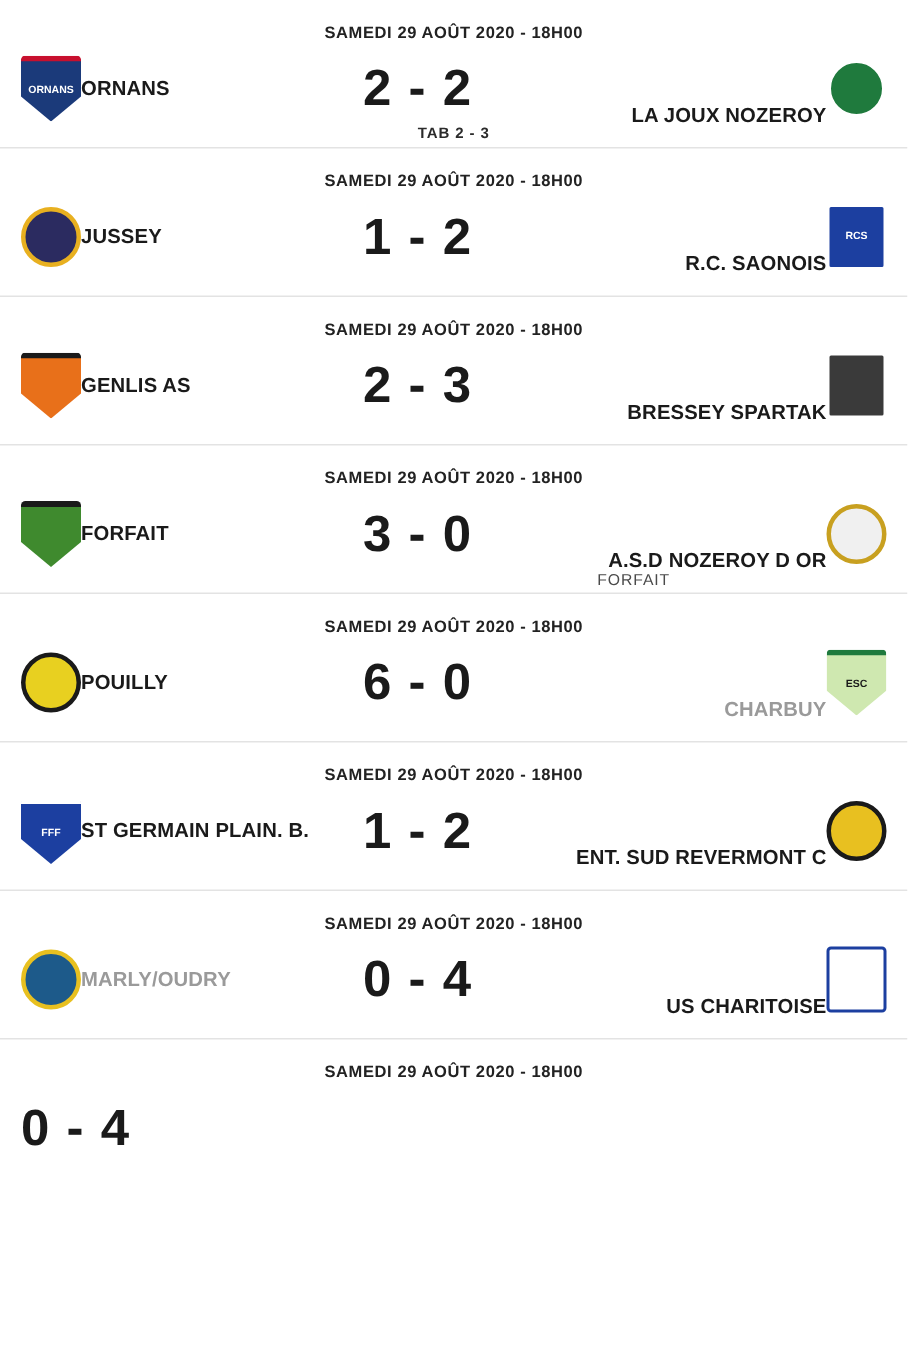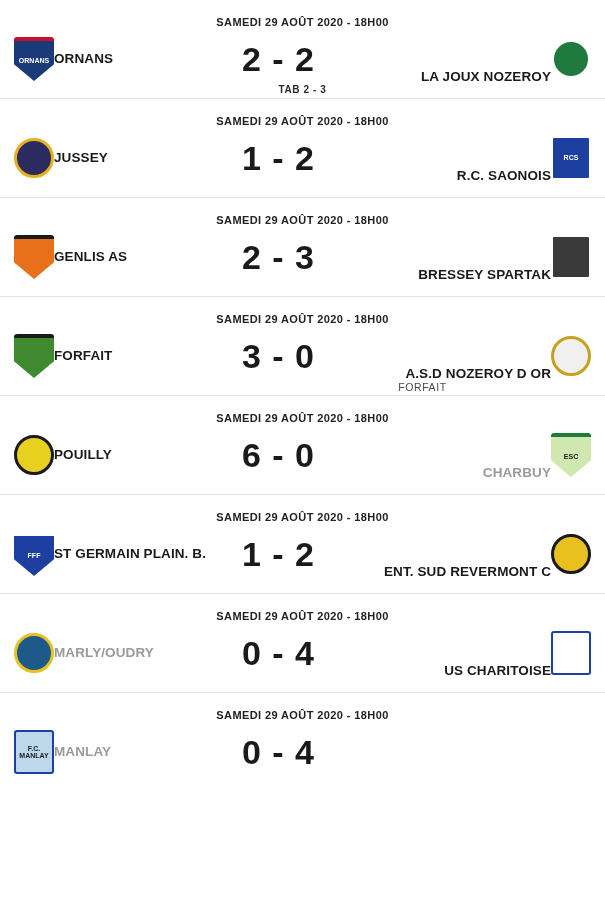--- a/index.html
+++ b/index.html
@@ -234,23 +234,17 @@
           <div class="crest " style="background: rgb(255, 255, 255); border: 2px solid rgb(28, 63, 160);">
             <div class="inner" style="color: rgb(26, 26, 26);"></div>
           </div>
         </div>
       </div>
       <div class="sub"></div>
     </div>
     <div class="match">
       <div class="date">SAMEDI 29 AOÛT 2020 - 18H00</div>
       <div class="row">
-        <div class="side home">
-          <div class="crest " style="background: rgb(188, 216, 234); border: 2px solid rgb(28, 63, 160);">
-            <div class="inner" style="color: rgb(26, 26, 26);">F.C. MANLAY</div>
-          </div>
-          <div class="team-name light">MANLAY</div>
-        </div>
         <div class="score">0 - 4</div>
       </div>
       <div class="sub"></div>
     </div>
   </div>
 
 </body></html>

